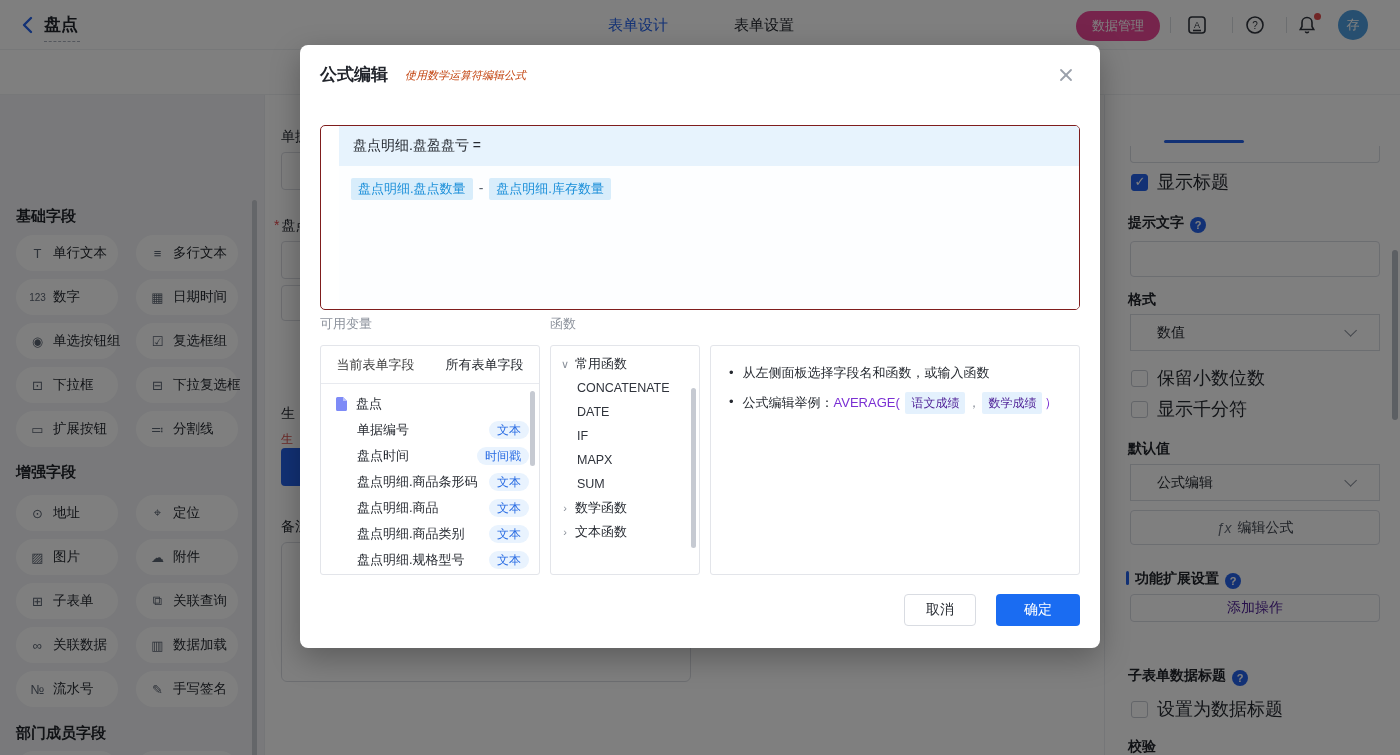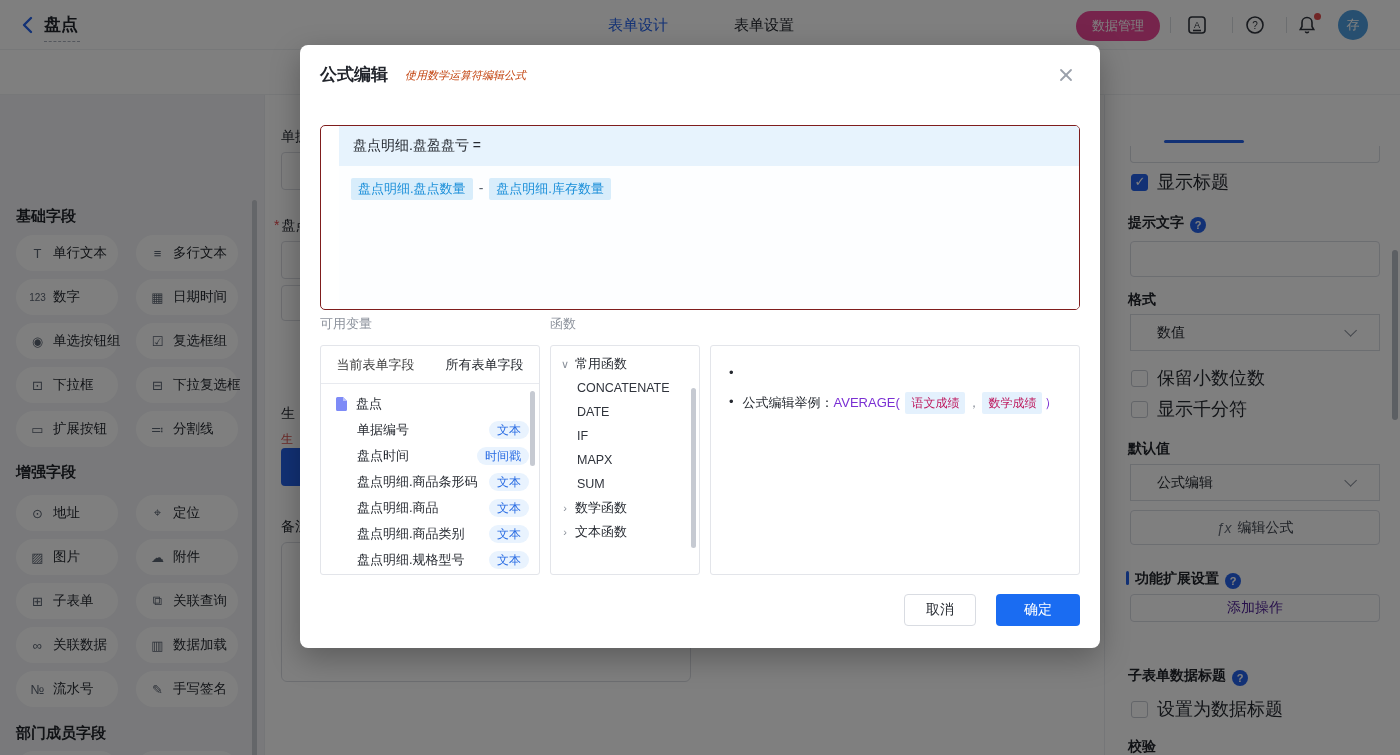--- a/index.html
+++ b/index.html
@@ -99,21 +99,21 @@
   .searchrow input { border:none; outline:none; width:100px; font-size:13px; color:#262a31;
     font-family:"Liberation Sans","DejaVu Sans",sans-serif;}
   .searchrow input::placeholder { color:#b7bdc7;}
   .frow { height:24px; display:flex; align-items:center; font-size:13px; color:#262a31;}
   .caret { color:#8a909a; width:12px; text-align:center; margin:0 4px 0 8px; font-size:11px; flex:none;}
   .fnname { font-size:12.5px; color:#30343c; padding-left:26px;}
   .tips { padding:17px 18px; font-size:13px; color:#262a31; line-height:20px;}
   .tips .row { display:flex; gap:9px; margin-bottom:9px;}
   .dot { flex:none;}
   .ex-fn { color:#7a2fd3;}
-  .ex-chip { display:inline-block; background:#e4f1fd; color:#be185d; font-size:12px; padding:1px 6px; border-radius:2px; margin:0 2px;}
+  .ex-chip { display:inline-block; background:#e4f1fd; color:#4c1d95; font-size:12px; padding:1px 6px; border-radius:2px; margin:0 2px;}
   .m-cancel { left:604px; top:549px; width:72px; height:32px; border:1px solid #d9dce2; border-radius:4px; background:#fff;
     font-size:14px; display:flex; align-items:center; justify-content:center; cursor:pointer;}
   .m-ok { left:696px; top:549px; width:84px; height:32px; border-radius:4px; background:#1a6cf2; color:#fff;
     font-size:14px; display:flex; align-items:center; justify-content:center; cursor:pointer;}
 </style>
 </head>
 <body>
 
 <div class="stage">
 
@@ -425,20 +425,21 @@
             <span>文本函数</span>
           </div>
       </div>
       <div class="pscroll" style="right:3px;top:42px;height:160px"></div>
     </div>
 
     <div class="abs panel" style="left:410px;top:300px;width:370px;height:230px">
       <div class="tips">
         <div class="row">
             <span class="dot">•</span>
+            <span>从左侧面板选择字段名和函数，或输入函数</span>
           </div>
         <div class="row">
             <span class="dot">•</span>
           <span>
             <span>公式编辑举例：</span><span class="ex-fn">AVERAGE(</span>
             <span class="ex-chip">语文成绩</span><span style="color:#8a909a">，</span><span class="ex-chip">数学成绩</span><span class="ex-fn">）</span>
           </span>
         </div>
       </div>
     </div>

